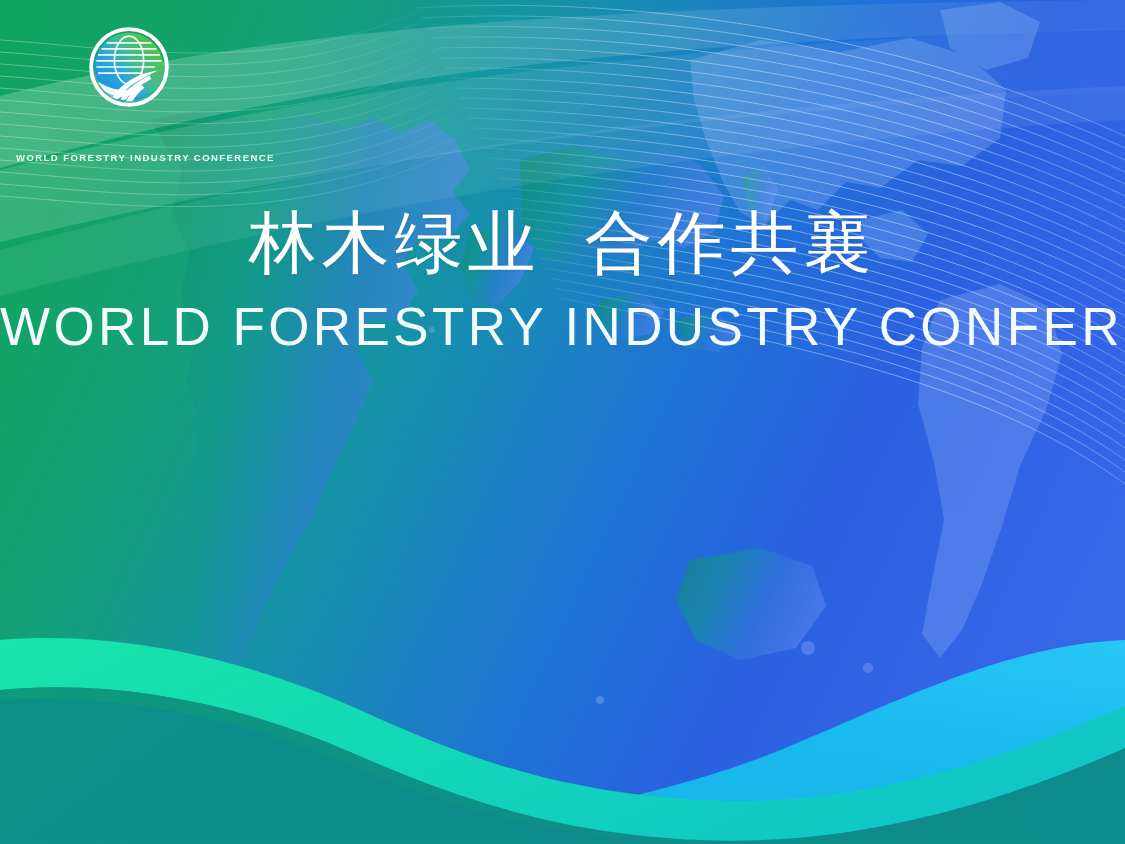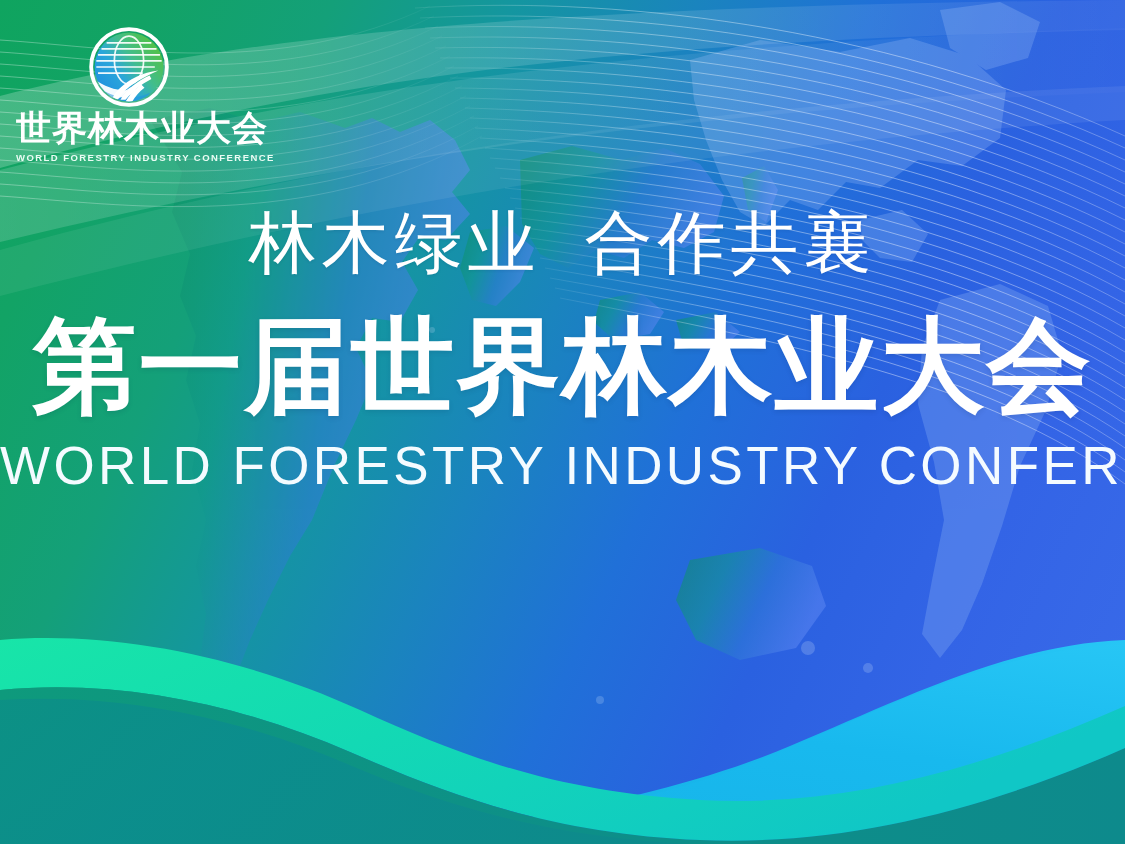--- a/index.html
+++ b/index.html
@@ -358,25 +358,23 @@
           <path d="M4 66 C 24 84, 50 92, 74 80 L74 100 L0 100 Z" fill="#2196DF" opacity="0.55"></path>
 
           <path d="M84 54 C 66 56, 50 64, 38 76 C 30 84, 28 92, 30 98
                    C 36 86, 48 76, 62 70 C 52 72, 44 78, 38 86
                    C 46 74, 62 64, 84 54 Z" fill="#ffffff"></path>
           <path d="M74 60 C 60 66, 48 76, 40 88 L46 88 C 54 78, 64 70, 76 64 Z" fill="#ffffff"></path>
           <path d="M64 70 C 54 78, 46 88, 42 98 L50 98 C 54 88, 60 80, 68 74 Z" fill="#ffffff"></path>
         </g>
       </svg>
     </div>
-    <div class="logo-cn">世界林木业大会</div>
     <div class="logo-en">WORLD  FORESTRY  INDUSTRY  CONFERENCE</div>
   </div>
 
   <div class="headline">
     <div class="subtitle-cn">
       <span>林木绿业</span><span class="gap"></span><span>合作共襄</span>
     </div>
-    <div class="title-cn">第一届世界林木业大会</div>
     <div class="title-en">WORLD FORESTRY INDUSTRY CONFERENCE</div>
   </div>
 
 </div>
 
 </body></html>

